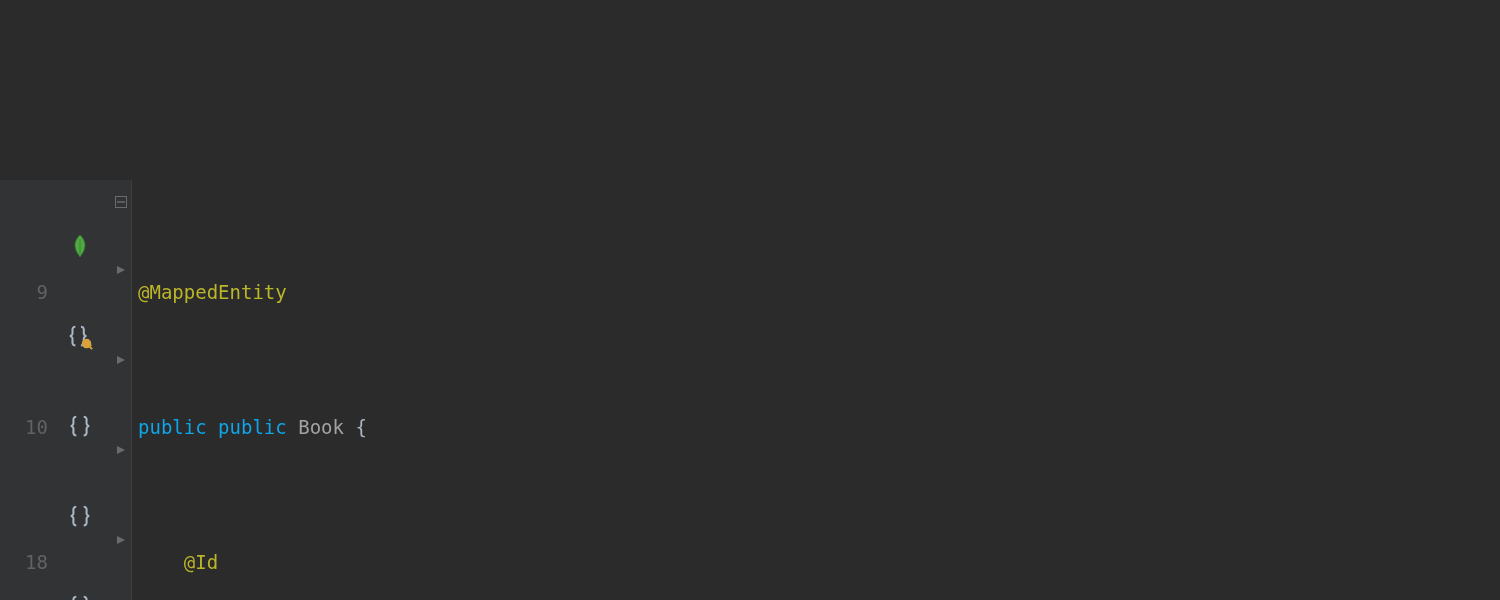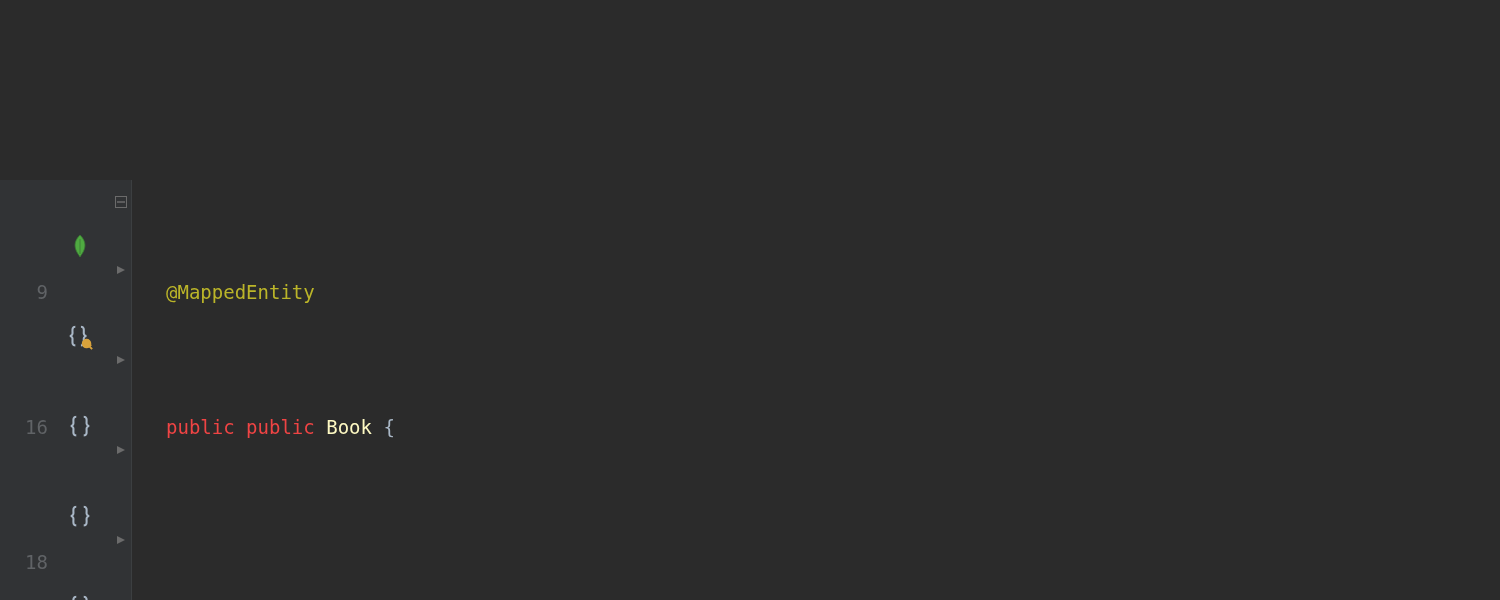--- a/index.html
+++ b/index.html
@@ -58,42 +58,41 @@
       display:flex; align-items:center; justify-content:center;
       color: #6b6b6b;
     }
     .code {
       flex: 1;
       position: relative;
     }
     .line {
       height: 45px;
       padding-left: 6px;
-      margin-left: 28px;
     }
     .tok-anno   { color: #bbb529; }
-    .tok-kw     { color: #ef4444; }
+    .tok-kw     { color: #0ea5e9; }
     .tok-punct  { color: #a9b7c6; }
-    .tok-plain  { color: #fef9c3; }
+    .tok-plain  { color: #a3a3a3; }
     .mongo-leaf {
       fill: #4faa41;
     }
     .braces-icon svg { fill:none; stroke:#a9b7c6; stroke-width:2.2; }
     .braces-key .keyhead { fill:#d9a33c; stroke:#d9a33c; }
   </style>
 </head>
 <body>
 
 
 
 <div class="editor">
 
   <div class="gutter-lines">
     <div class="ln">9</div>
-    <div class="ln">16</div>
+    <div class="ln">10</div>
     <div class="ln">18</div>
     
     
     
     
     
     
     
     
     
@@ -161,20 +160,21 @@
       <svg width="12" height="12" viewBox="0 0 12 12">
           <polygon points="2,2 10,6 2,10" fill="#6b6b6b"></polygon>
         </svg>
     </div>
     
   </div>
 
   <div class="code">
     <div class="line"><span class="tok-anno">@MappedEntity</span></div>
     <div class="line"><span class="tok-kw">public</span> <span class="tok-kw">public</span> <span class="tok-plain">Book</span><span class="tok-punct"> {</span></div>
+    <div class="line"><span class="tok-plain">    </span><span class="tok-anno">@Id</span></div>
     
     
     
     
     
     
     
     
     
     

